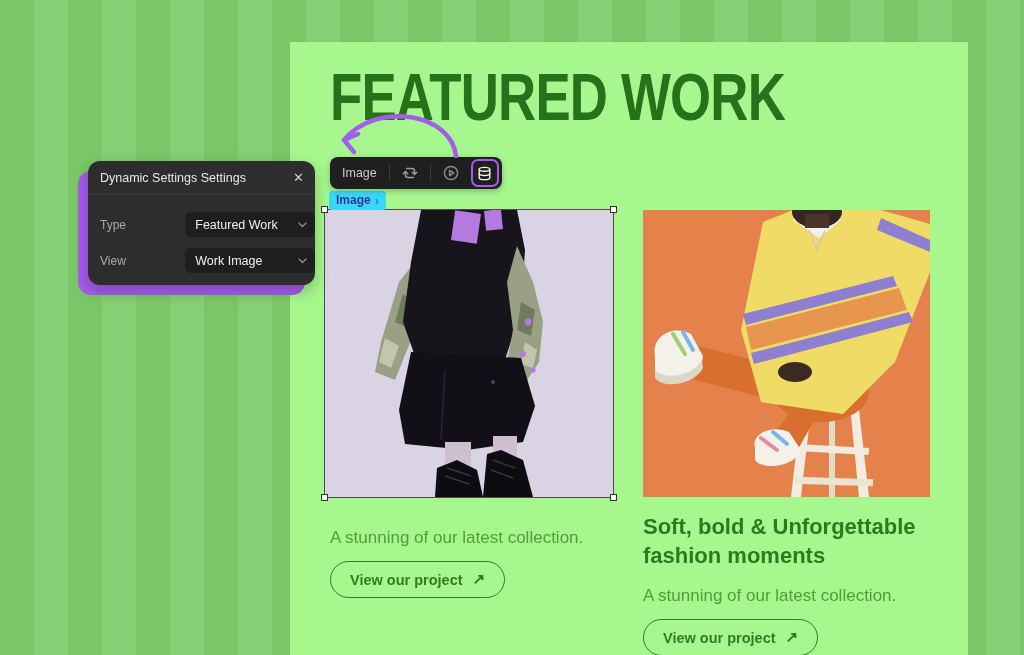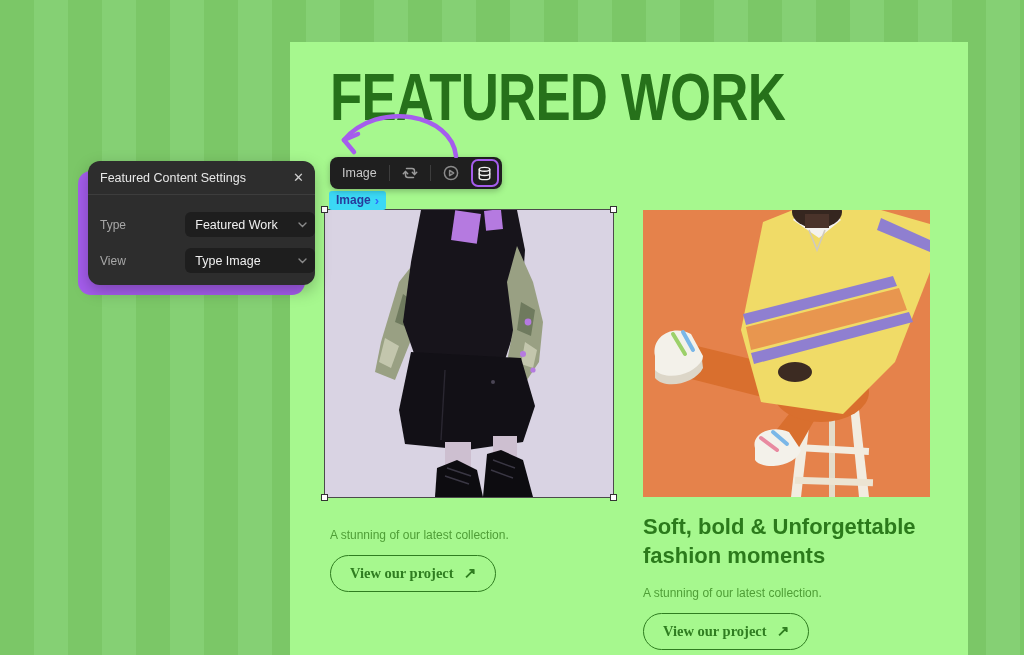--- a/index.html
+++ b/index.html
@@ -62,26 +62,26 @@
     border:1.5px solid #333333; z-index:26;
   }
   .handle.tl { left:-4px; top:-4px; }  .handle.tr { right:-4px; top:-4px; }
   .handle.bl { left:-4px; bottom:-4px; } .handle.br { right:-4px; bottom:-4px; }
 
   
   .card-text { position:absolute; top:470px; }
   .card-text-1 { left:40px;  width:312px; }
   .card-text-2 { left:353px; width:300px; }
   .card-title { font-size:22px; font-weight:bold; color:#2b7a1b; line-height:1.32; }
-  .card-desc  { margin-top:16px; font-size:12px; color:#4f9e37; }
+  .card-desc  { margin-top:16px; font-size:17px; color:#4f9e37; }
   .card-btn {
     margin-top:13px; display:inline-flex; align-items:flex-end; gap:10px;
     padding:8px 19px 9px 19px; border:1.6px solid #2f7d20; border-radius:30px;
     background:transparent; color:#2f7d20; font-size:14.5px; font-weight:bold;
-    font-family:Liberation Serif, serif; cursor:pointer;
+    font-family:Liberation Sans, sans-serif; cursor:pointer;
   }
   .card-btn .arrow-glyph { font-size:15px; font-weight:bold; }
 
   
   .panel-accent {
     position:absolute; left:78px; top:171px; width:227px; height:124px;
     background:#a55ded; border-radius:13px; z-index:39;
   }
   .panel {
     position:absolute; left:88px; top:161px; width:227px; height:124px;
@@ -244,38 +244,38 @@
         <span>View our project</span>
         <span class="arrow-glyph">↗</span>
       </button>
     </div>
 
   </div>
 
   <div class="panel-accent"></div>
   <div class="panel">
     <div class="panel-header">
-      <span class="panel-title">Featured Content Settings</span>
+      <span class="panel-title">Dynamic Settings Settings</span>
       <span class="panel-close">✕</span>
     </div>
 
     <div class="panel-row panel-row-1">
       <span class="panel-label">Type</span>
       <div class="dropdown">
         <span class="dropdown-value">Featured Work</span>
         <svg width="9" height="6" viewBox="0 0 9 6">
           <path d="M1 1 L4.5 4.5 L8 1" fill="none" stroke="#8a8a8a" stroke-width="1.4" stroke-linecap="round"></path>
         </svg>
       </div>
     </div>
 
     <div class="panel-row panel-row-2">
       <span class="panel-label">View</span>
       <div class="dropdown">
-        <span class="dropdown-value">Type Image</span>
+        <span class="dropdown-value">Work Image</span>
         <svg width="9" height="6" viewBox="0 0 9 6">
           <path d="M1 1 L4.5 4.5 L8 1" fill="none" stroke="#8a8a8a" stroke-width="1.4" stroke-linecap="round"></path>
         </svg>
       </div>
     </div>
   </div>
 
 </div>
 
 </body></html>

